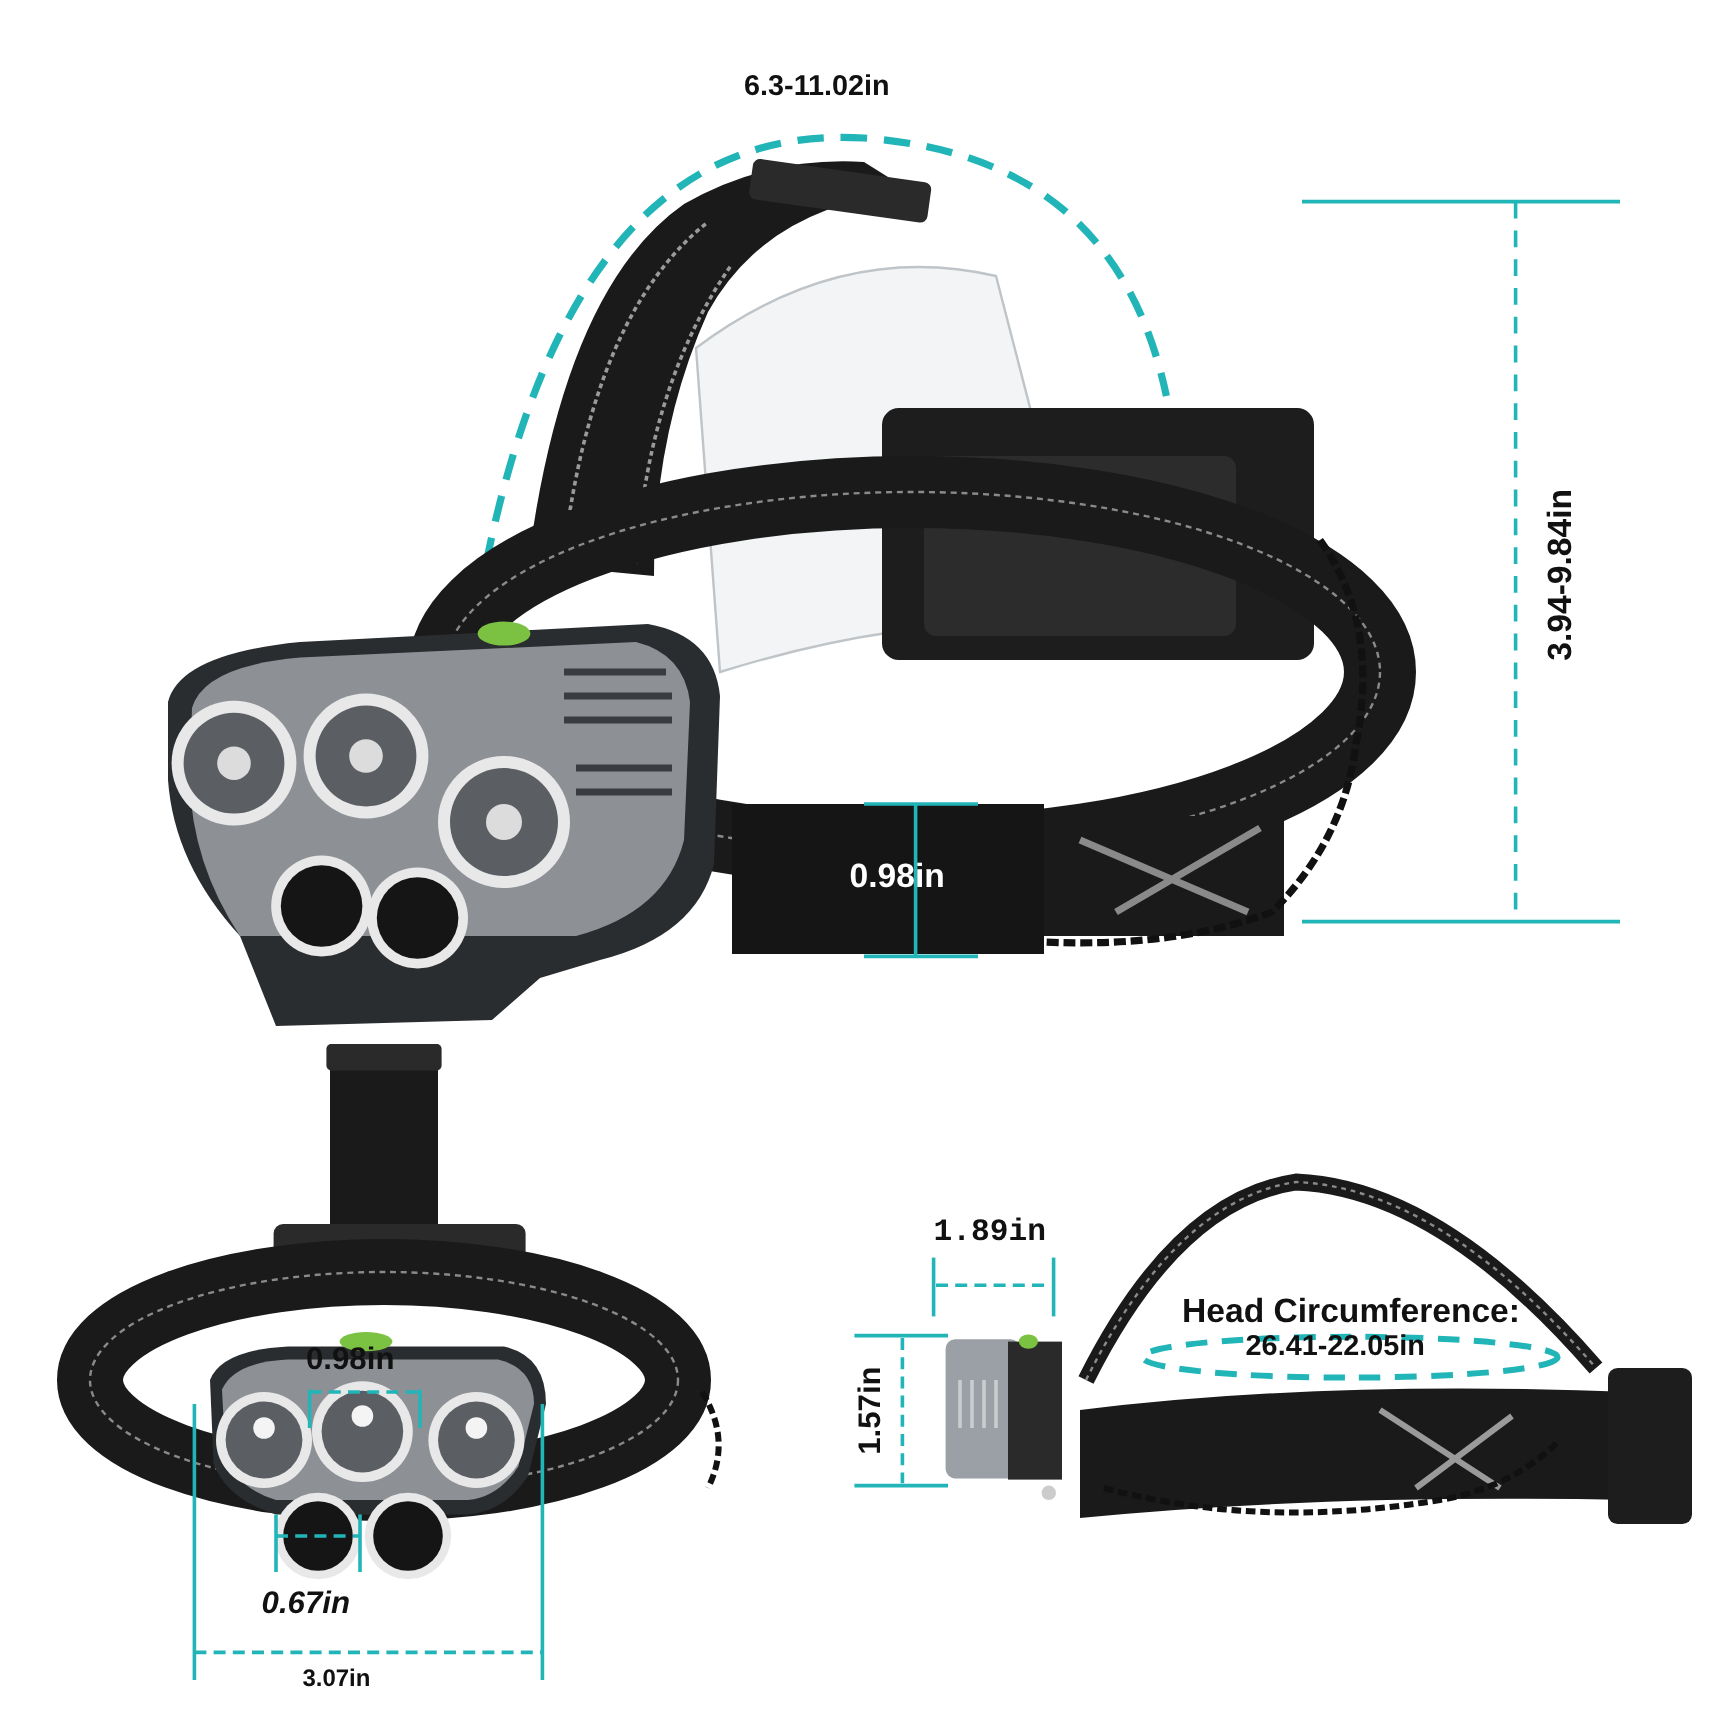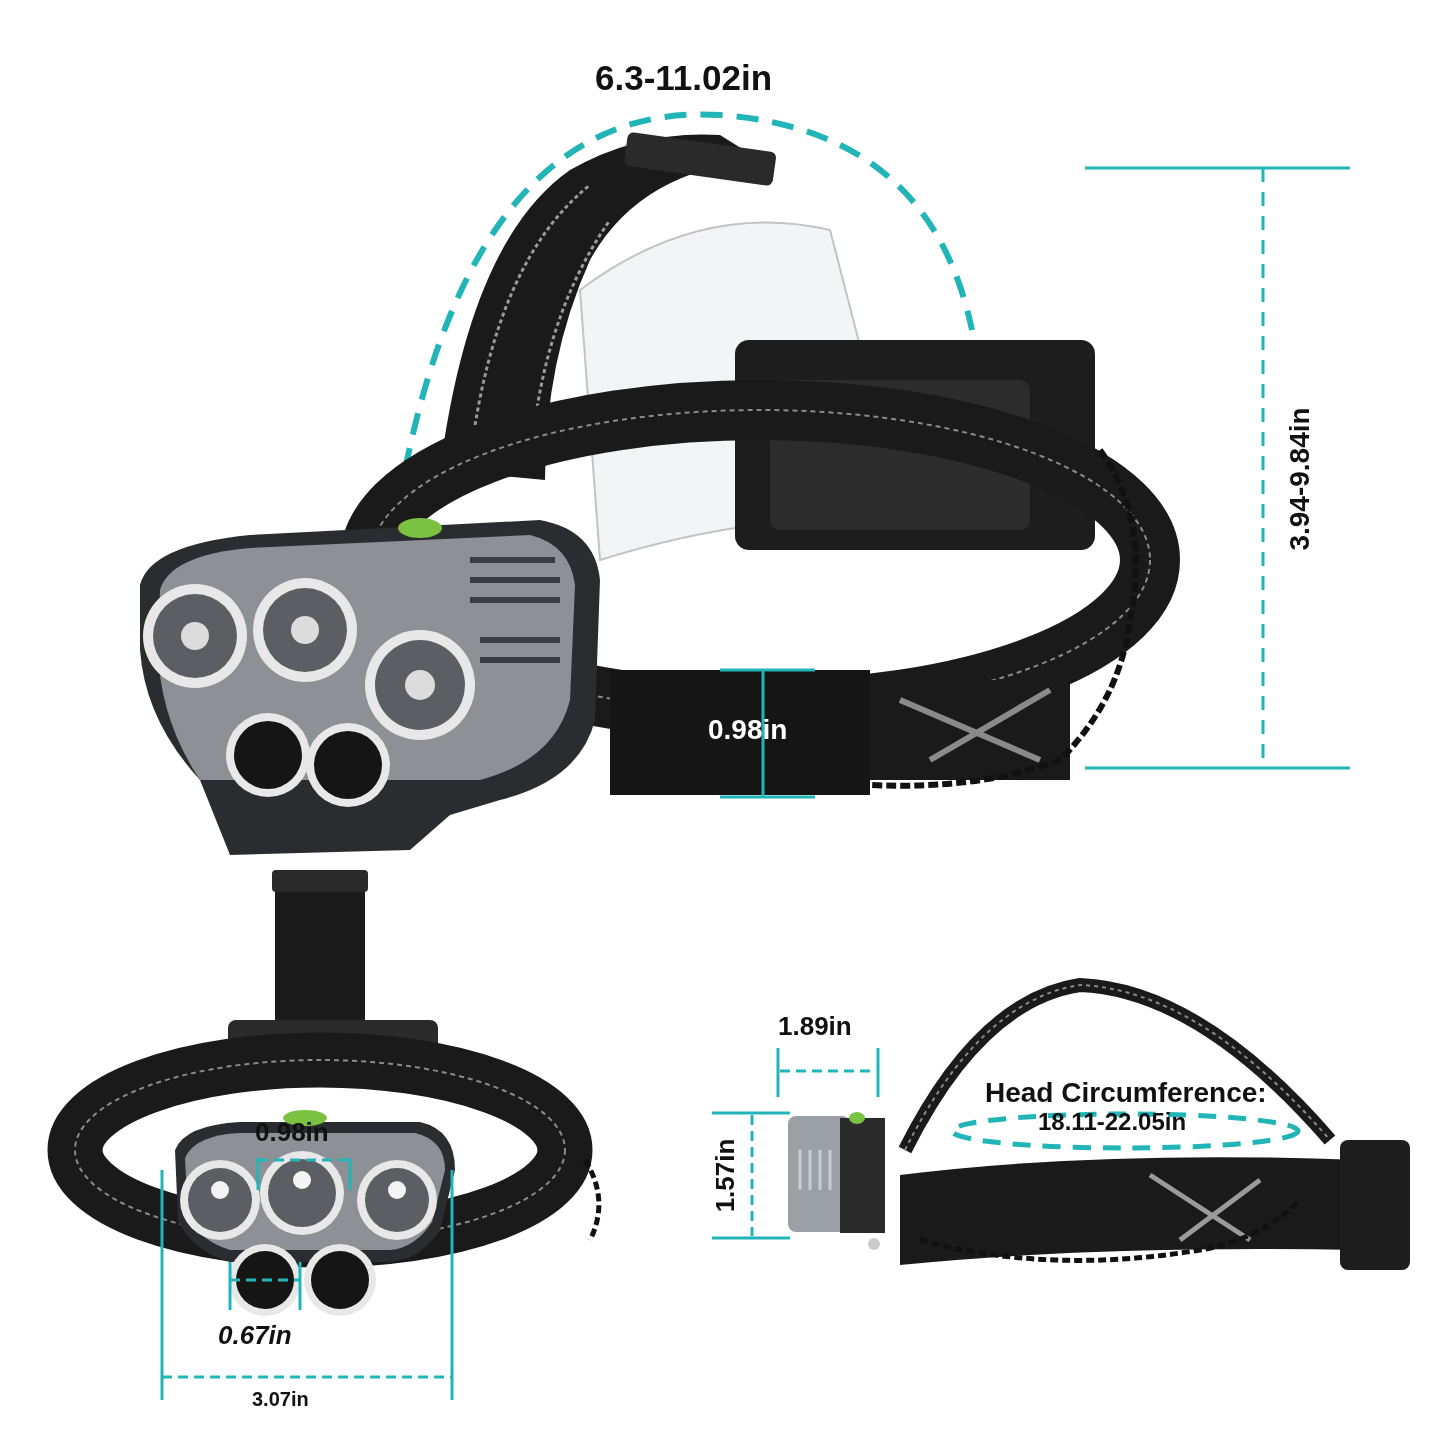--- a/index.html
+++ b/index.html
@@ -67,21 +67,21 @@
         <circle cx="348" cy="765" r="34" fill="#151515"></circle>
     </g>
 
     <ellipse cx="420" cy="528" rx="22" ry="10" fill="#7cc242"></ellipse>
 
     <line x1="720" y1="670" x2="815" y2="670" stroke="#22b5b8" stroke-width="3"></line>
     <line x1="720" y1="797" x2="815" y2="797" stroke="#22b5b8" stroke-width="3"></line>
     <line x1="763" y1="670" x2="763" y2="797" stroke="#22b5b8" stroke-width="3"></line>
   </svg>
 
-  <div class="lbl" style="left:595px;top:58px;font-size:35px;">6.3-11.02in</div>
+  <div class="lbl" style="left:620px;top:58px;font-size:24px;">6.3-11.02in</div>
   <div class="lbl vert" style="left:1210px;top:463px;width:180px;text-align:center;font-size:28px;">3.94-9.84in</div>
   <div class="lbl white" style="left:708px;top:714px;font-size:28px;">0.98in</div>
 </div>
 
 <div>
   <svg class="layer" width="1445" height="1445">
 
     <rect x="275" y="870" width="90" height="180" fill="#1a1a1a"></rect>
     <rect x="272" y="870" width="96" height="22" rx="4" fill="#2a2a2a"></rect>
 
@@ -152,17 +152,17 @@
     <line x1="778" y1="1048" x2="778" y2="1097" stroke="#22b5b8" stroke-width="3"></line>
     <line x1="878" y1="1048" x2="878" y2="1097" stroke="#22b5b8" stroke-width="3"></line>
     <line x1="780" y1="1071" x2="876" y2="1071" stroke="#22b5b8" stroke-width="3" stroke-dasharray="10,6"></line>
     <line x1="712" y1="1113" x2="790" y2="1113" stroke="#22b5b8" stroke-width="3"></line>
     <line x1="712" y1="1238" x2="790" y2="1238" stroke="#22b5b8" stroke-width="3"></line>
     <line x1="752" y1="1115" x2="752" y2="1236" stroke="#22b5b8" stroke-width="3" stroke-dasharray="10,6"></line>
 
     <ellipse cx="1125" cy="1131" rx="173" ry="17" fill="none" stroke="#22b5b8" stroke-width="5" stroke-dasharray="18,12"></ellipse>
   </svg>
 
-  <div class="lbl" style="left:778px;top:1011px;font-size:26px;">1.89in</div>
+  <div class="lbl" style="left:778px;top:1011px;font-size:26px;font-family:Liberation Mono, monospace;">1.89in</div>
   <div class="lbl vert" style="left:665px;top:1160px;width:120px;text-align:center;font-size:26px;">1.57in</div>
   <div class="lbl" style="left:985px;top:1077px;font-size:28px;">Head Circumference:</div>
-  <div class="lbl" style="left:1038px;top:1108px;font-size:24px;">18.11-22.05in</div>
+  <div class="lbl" style="left:1038px;top:1108px;font-size:24px;">26.41-22.05in</div>
 </div>
 
 </body></html>

